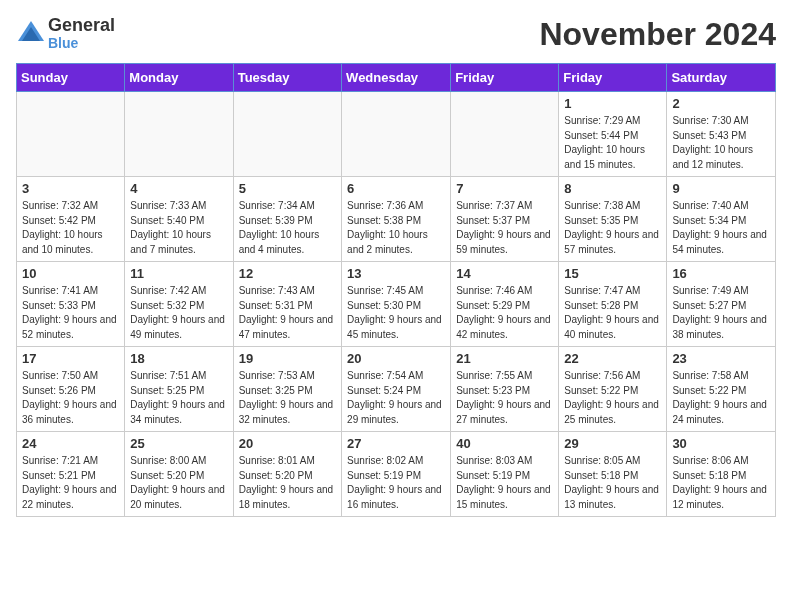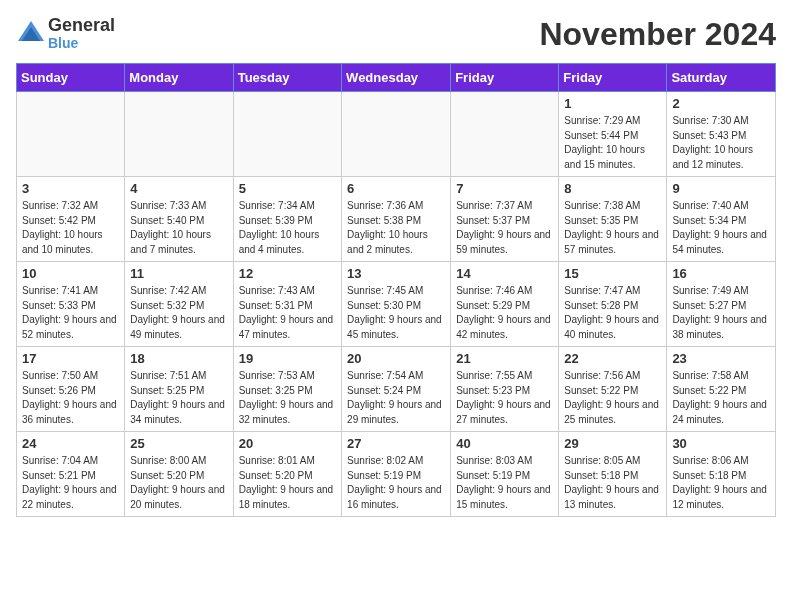--- a/index.html
+++ b/index.html
@@ -269,21 +269,21 @@
         <td>
           <div class="day-num">23</div>
           <div class="day-info">Sunrise: 7:58 AM
 Sunset: 5:22 PM
 Daylight: 9 hours and 24 minutes.</div>
         </td>
       </tr>
       <tr>
         <td>
           <div class="day-num">24</div>
-          <div class="day-info">Sunrise: 7:04 AM
+          <div class="day-info">Sunrise: 7:21 AM
 Sunset: 5:21 PM
 Daylight: 9 hours and 22 minutes.</div>
         </td>
         <td>
           <div class="day-num">25</div>
           <div class="day-info">Sunrise: 8:00 AM
 Sunset: 5:20 PM
 Daylight: 9 hours and 20 minutes.</div>
         </td>
         <td>

